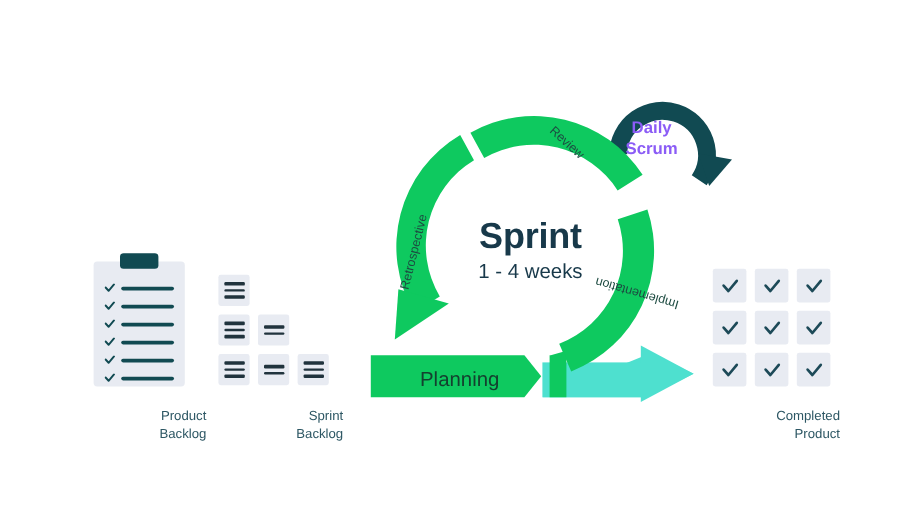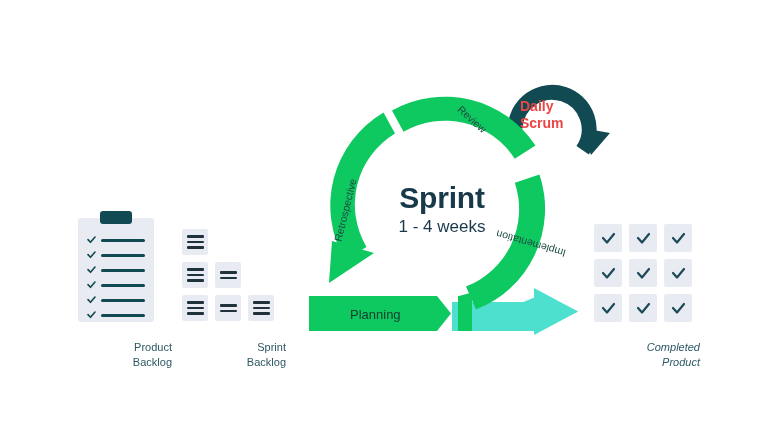--- a/index.html
+++ b/index.html
@@ -133,21 +133,21 @@
     position: absolute;
     text-align: right;
     color: #2d5764;
     font-size: 11px;
     line-height: 15px;
     font-family: "Liberation Sans", sans-serif;
     white-space: pre-line;
   }
   #caption-product { left: 60px; top: 340px; width: 112px; }
   #caption-sprint  { left: 176px; top: 340px; width: 110px; }
-  #caption-completed { left: 588px; top: 340px; width: 112px; font-style: italic; }
+  #caption-completed { left: 588px; top: 340px; width: 112px; }
 
   
   .center-text {
     position: absolute;
     left: 368px;
     top: 182px;
     width: 148px;
     text-align: center;
     pointer-events: none;
   }
@@ -161,27 +161,27 @@
   .sprint-sub {
     font-size: 17px;
     color: #18394a;
     line-height: 22px;
     margin-top: 2px;
   }
 
   
   .daily-scrum-text {
     position: absolute;
-    left: 520px;
+    left: 508px;
     top: 98px;
     width: 70px;
-    text-align: left;
+    text-align: center;
     font-size: 14px;
     font-weight: bold;
-    color: #ef4444;
+    color: #8b5cf6;
     line-height: 17px;
     white-space: pre-line;
   }
 
   
   .arc-label {
     position: absolute;
     font-size: 10.5px;
     color: #1d4b41;
     font-family: "Liberation Sans", sans-serif;
@@ -195,21 +195,21 @@
   #label-implementation {
     left: 495px; top: 238px;
     transform: rotate(196deg);
   }
   #label-retrospective {
     left: 313px; top: 204px;
     transform: rotate(-76deg);
   }
   #label-planning {
     left: 350px; top: 307px;
-    font-size: 13px;
+    font-size: 17px;
     color: #14402f;
   }
 </style>
 </head>
 <body>
 
 <div class="stage">
 
   <svg id="canvas" viewBox="0 0 768 432">
 

